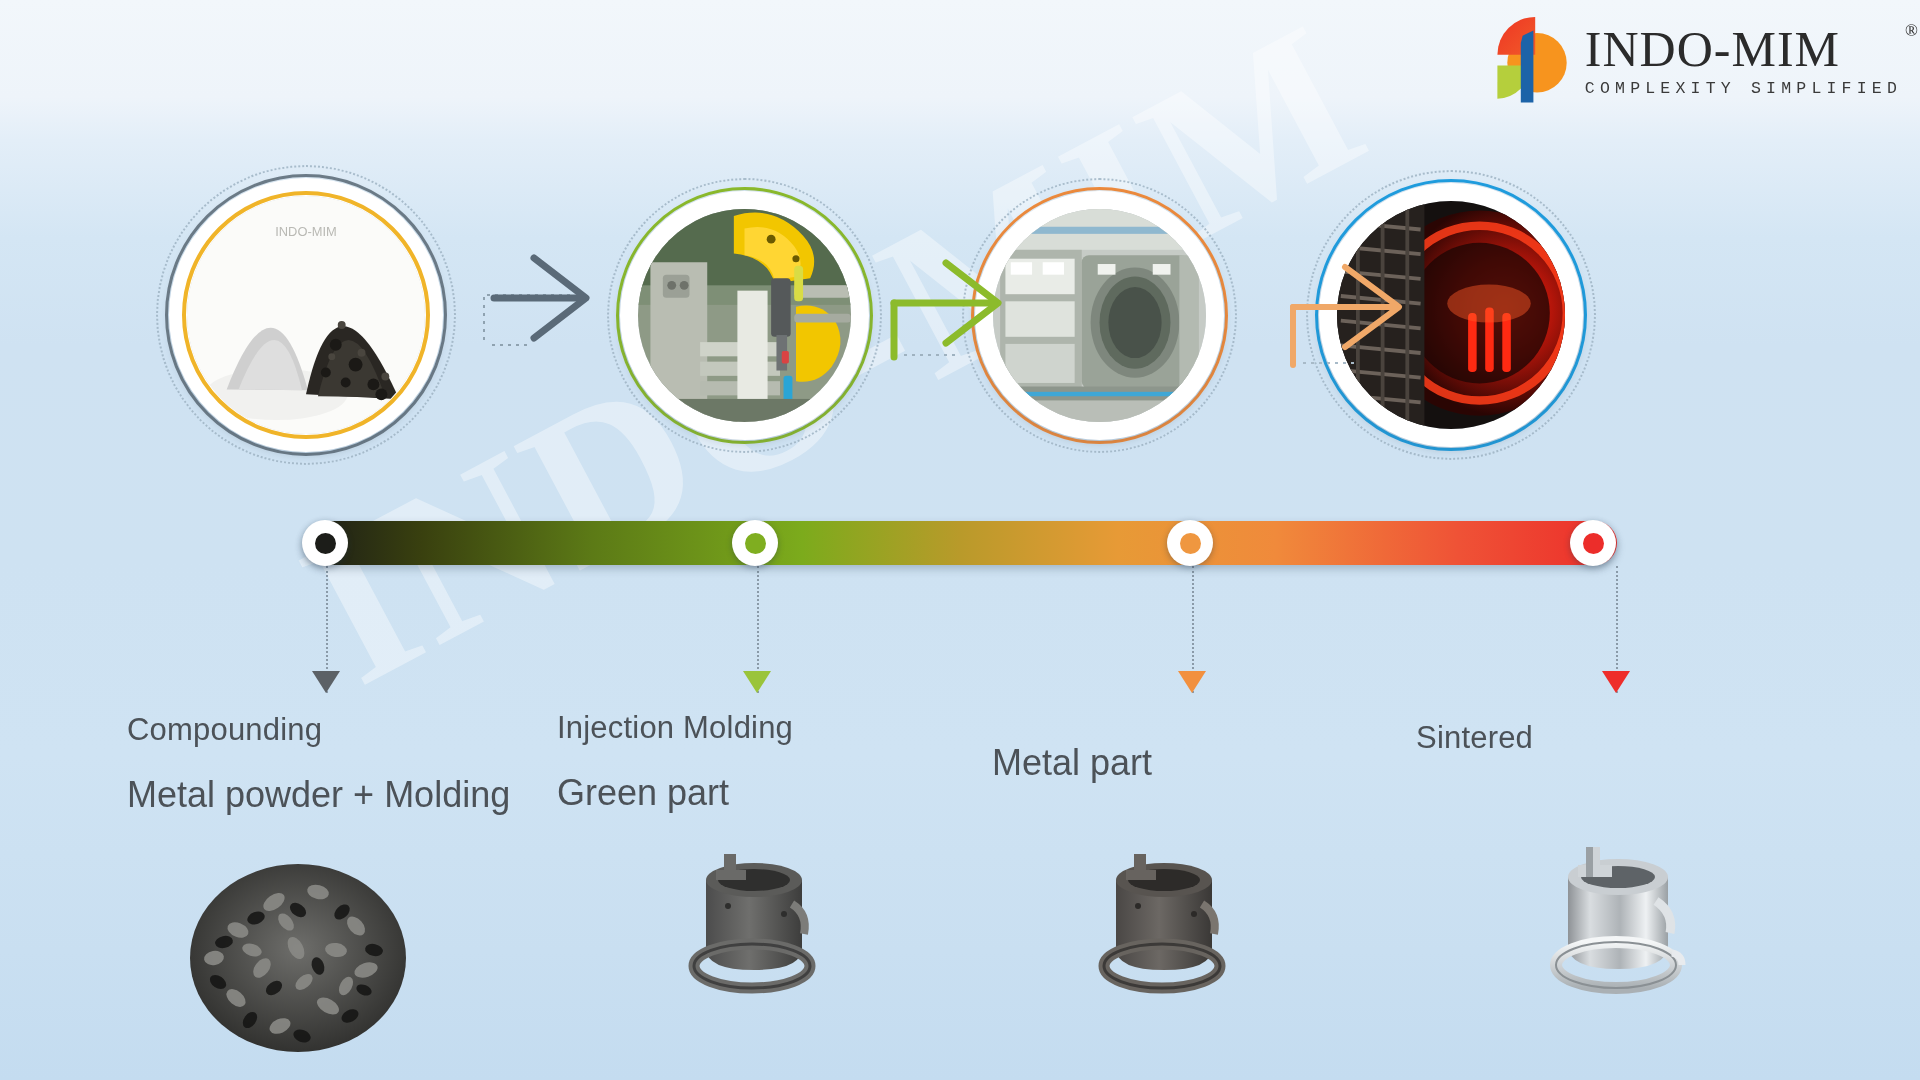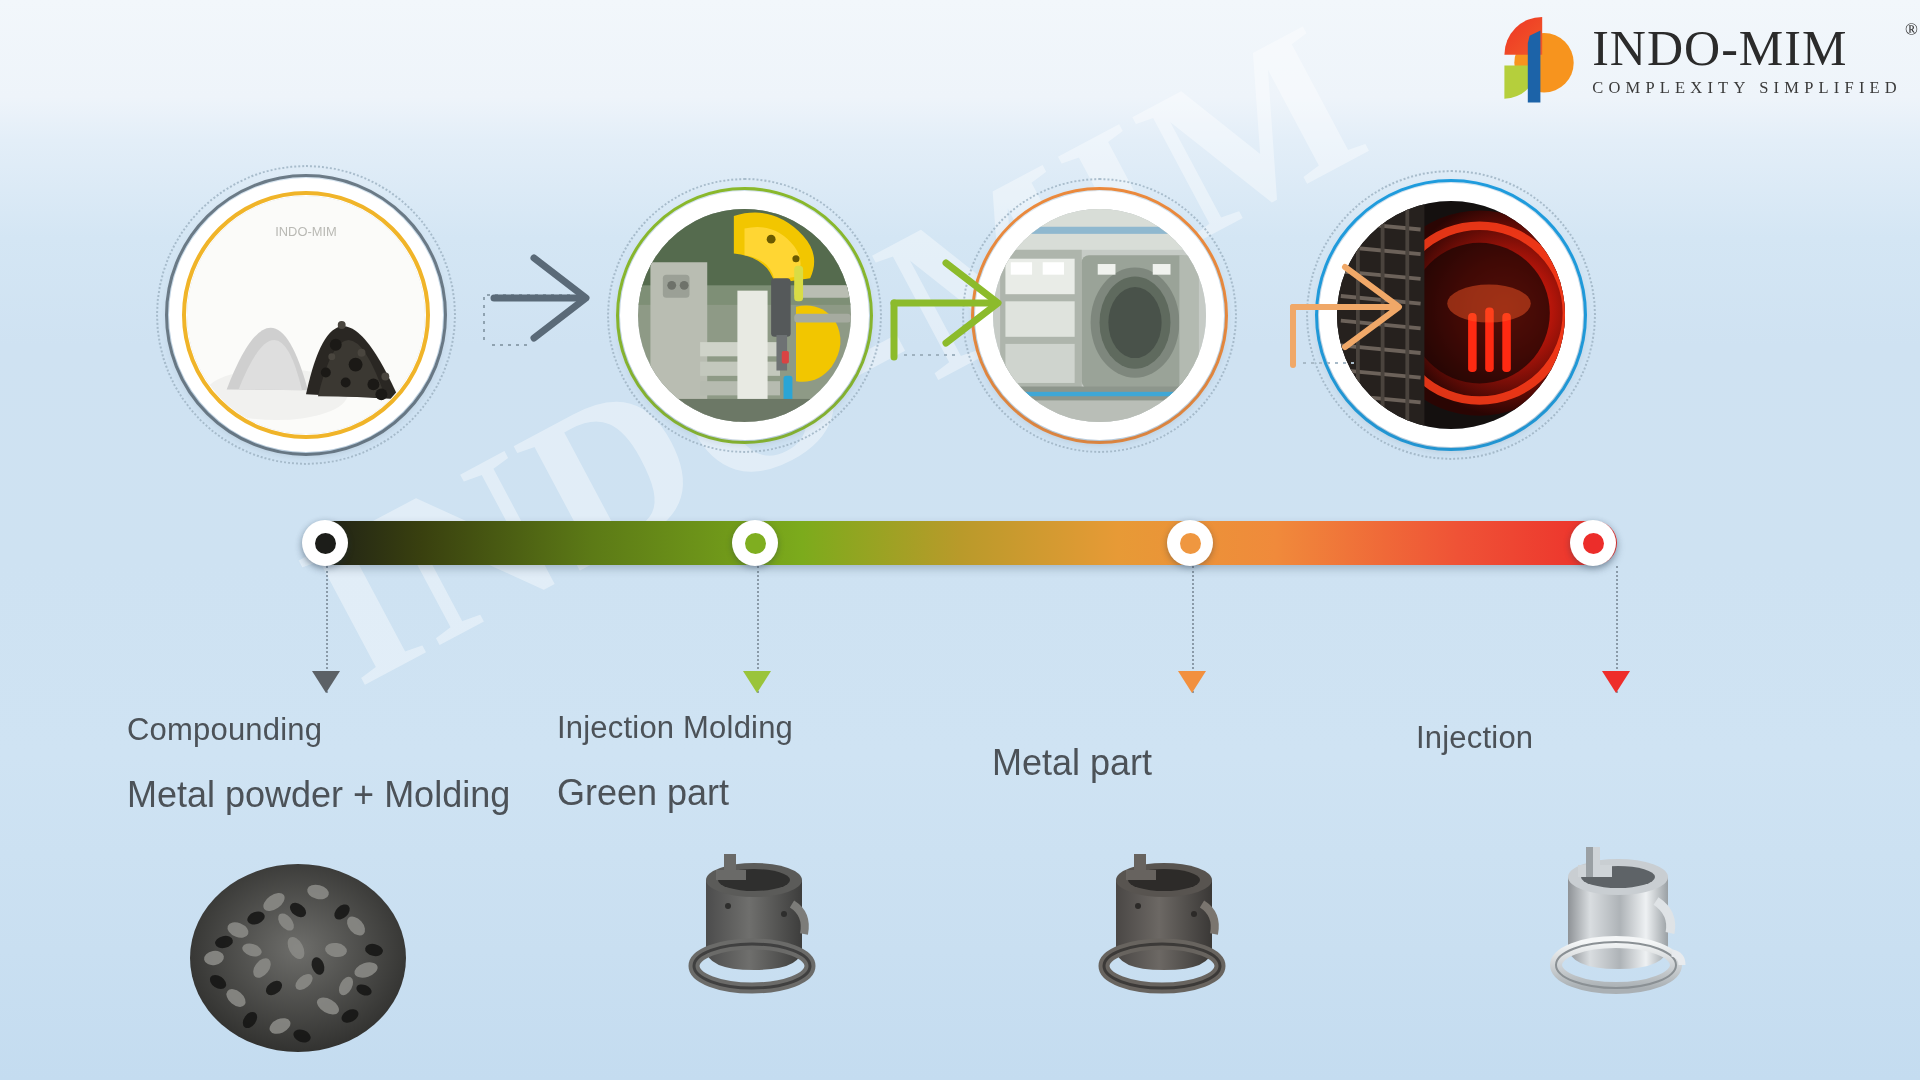--- a/index.html
+++ b/index.html
@@ -56,21 +56,21 @@
     white-space:nowrap;
   }
   .logo-reg {
     position:absolute;
     top:-4px; right:-16px;
     font-family:"Liberation Serif", serif;
     font-size:17px;
     color:#2b2b2b;
   }
   .logo-tag {
-    font-family:Liberation Serif, serif;
+    font-family:Liberation Mono, monospace;
     font-size:16.5px;
     letter-spacing:5.2px;
     color:#3a3a3a;
     margin-top:5px;
     white-space:nowrap;
     text-align:left;
   }
 
   
   .circles { position:absolute; inset:0; z-index:3; }
@@ -427,21 +427,21 @@
     <div class="t2">Metal powder + Molding</div>
   </div>
   <div class="lab" style="left:557px; top:710px; width:400px;">
     <div class="t1">Injection Molding</div>
     <div class="t2">Green part</div>
   </div>
   <div class="lab" style="left:992px; top:716px; width:400px;">
     <div class="t2">Metal part</div>
   </div>
   <div class="lab" style="left:1416px; top:720px; width:400px;">
-    <div class="t1">Injection</div>
+    <div class="t1">Sintered</div>
   </div>
 </div>
 
 <div class="product" style="left:178px; top:830px;">
   <svg width="240" height="230" viewBox="0 0 240 230">
     <defs>
       <radialGradient id="pile" cx="50%" cy="45%" r="58%">
         <stop offset="0%" stop-color="#6e6e6b"></stop>
         <stop offset="100%" stop-color="#2f2f2d"></stop>
       </radialGradient>

